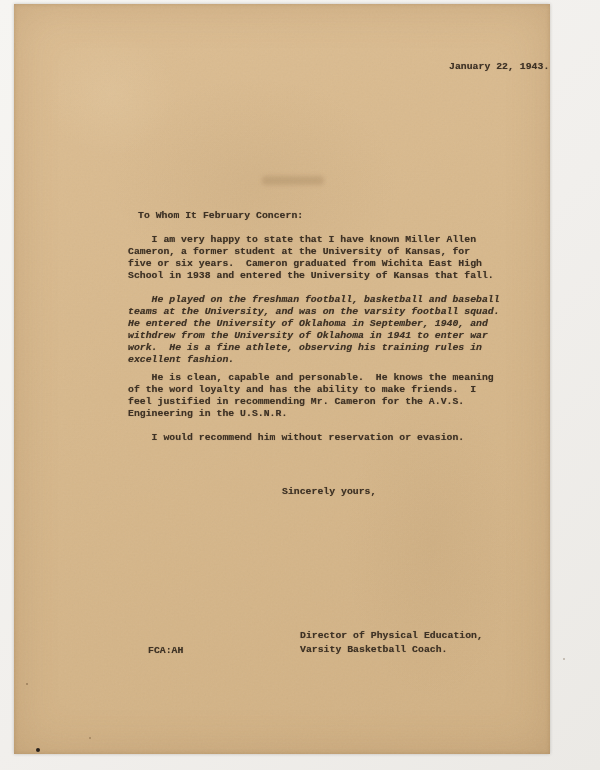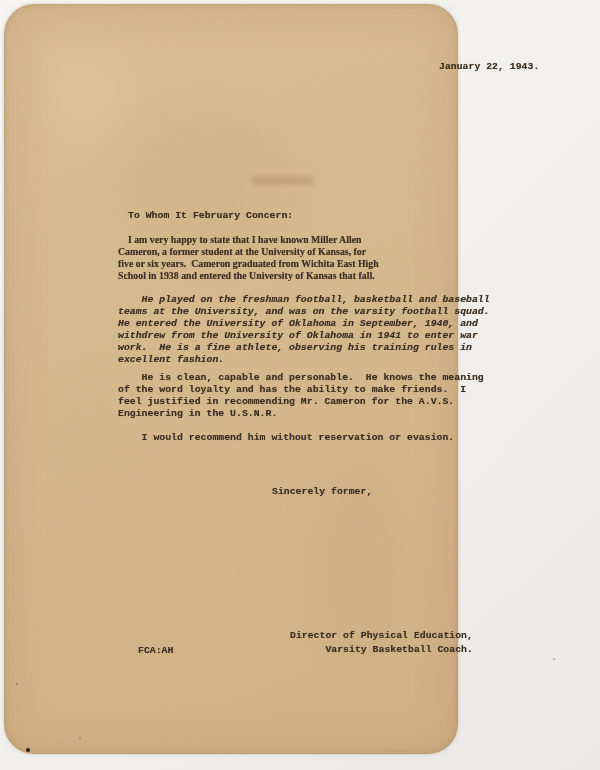--- a/index.html
+++ b/index.html
@@ -9,54 +9,53 @@
     height: 770px;
     overflow: hidden;
   }
   body {
     background: linear-gradient(135deg, #f6f5f2 0%, #f1efec 55%, #ebe9e5 100%);
     position: relative;
     font-family: "Liberation Mono", "DejaVu Sans Mono", monospace;
   }
   .paper {
     position: absolute;
-    left: 4px;
+    left: 14px;
     top: 4px;
-    width: 454px;
+    width: 536px;
     height: 750px;
     background:
       radial-gradient(closest-side at 45% 24%, rgba(125, 92, 52, 0.07), transparent 60%),
       radial-gradient(closest-side at 78% 72%, rgba(125, 92, 52, 0.06), transparent 75%),
       radial-gradient(closest-side at 18% 12%, rgba(255, 241, 212, 0.10), transparent 70%),
       linear-gradient(160deg, #dcbd92 0%, #d7b88c 45%, #d1b184 100%);
     box-shadow:
       inset 0 0 46px rgba(130, 92, 50, 0.20),
       inset 0 0 4px rgba(110, 78, 42, 0.25),
       0 0 3px rgba(60, 50, 40, 0.25);
-    border-radius: 30px;
   }
   .tw {
     position: absolute;
     font-family: "Liberation Mono", "DejaVu Sans Mono", monospace;
     font-size: 9.8px;
     line-height: 12px;
     font-weight: 700;
     color: #3e3225;
     white-space: pre;
     letter-spacing: 0.02px;
     text-shadow: 0 0 0.8px rgba(62, 50, 37, 0.55);
   }
   .date-line      { left: 435px; top: 57px;  }
   .salutation     { left: 124px; top: 206px; }
-  .para-1         { left: 114px; top: 230px; font-family: Liberation Serif, serif; }
+  .para-1         { left: 114px; top: 230px; }
   .para-2         { left: 114px; top: 290px; font-style: italic; }
   .para-3         { left: 114px; top: 368px; }
   .para-4         { left: 114px; top: 428px; }
   .closing        { left: 268px; top: 482px; }
-  .signature      { left: 286px; top: 625px; line-height: 14px; text-align: right; }
+  .signature      { left: 286px; top: 625px; line-height: 14px; }
   .initials       { left: 134px; top: 641px; }
 
   .ghost-smudge {
     position: absolute;
     left: 248px;
     top: 172px;
     width: 62px;
     height: 9px;
     background: rgba(122, 92, 56, 0.20);
     border-radius: 4px;
@@ -109,21 +108,21 @@
 work.  He is a fine athlete, observing his training rules in
 excellent fashion.</div>
 
   <div class="tw para-4">    I would recommend him without reservation or evasion.</div>
 
   <div class="tw para-3">    He is clean, capable and personable.  He knows the meaning
 of the word loyalty and has the ability to make friends.  I
 feel justified in recommending Mr. Cameron for the A.V.S.
 Engineering in the U.S.N.R.</div>
 
-  <div class="tw closing">Sincerely former,</div>
+  <div class="tw closing">Sincerely yours,</div>
 
   <div class="tw signature">Director of Physical Education,
 Varsity Basketball Coach.</div>
 
   <div class="tw initials">FCA:AH</div>
 
   <div class="speck speck-1"></div>
   <div class="speck speck-2"></div>
   <div class="speck speck-3"></div>
   <div class="speck speck-4"></div>

